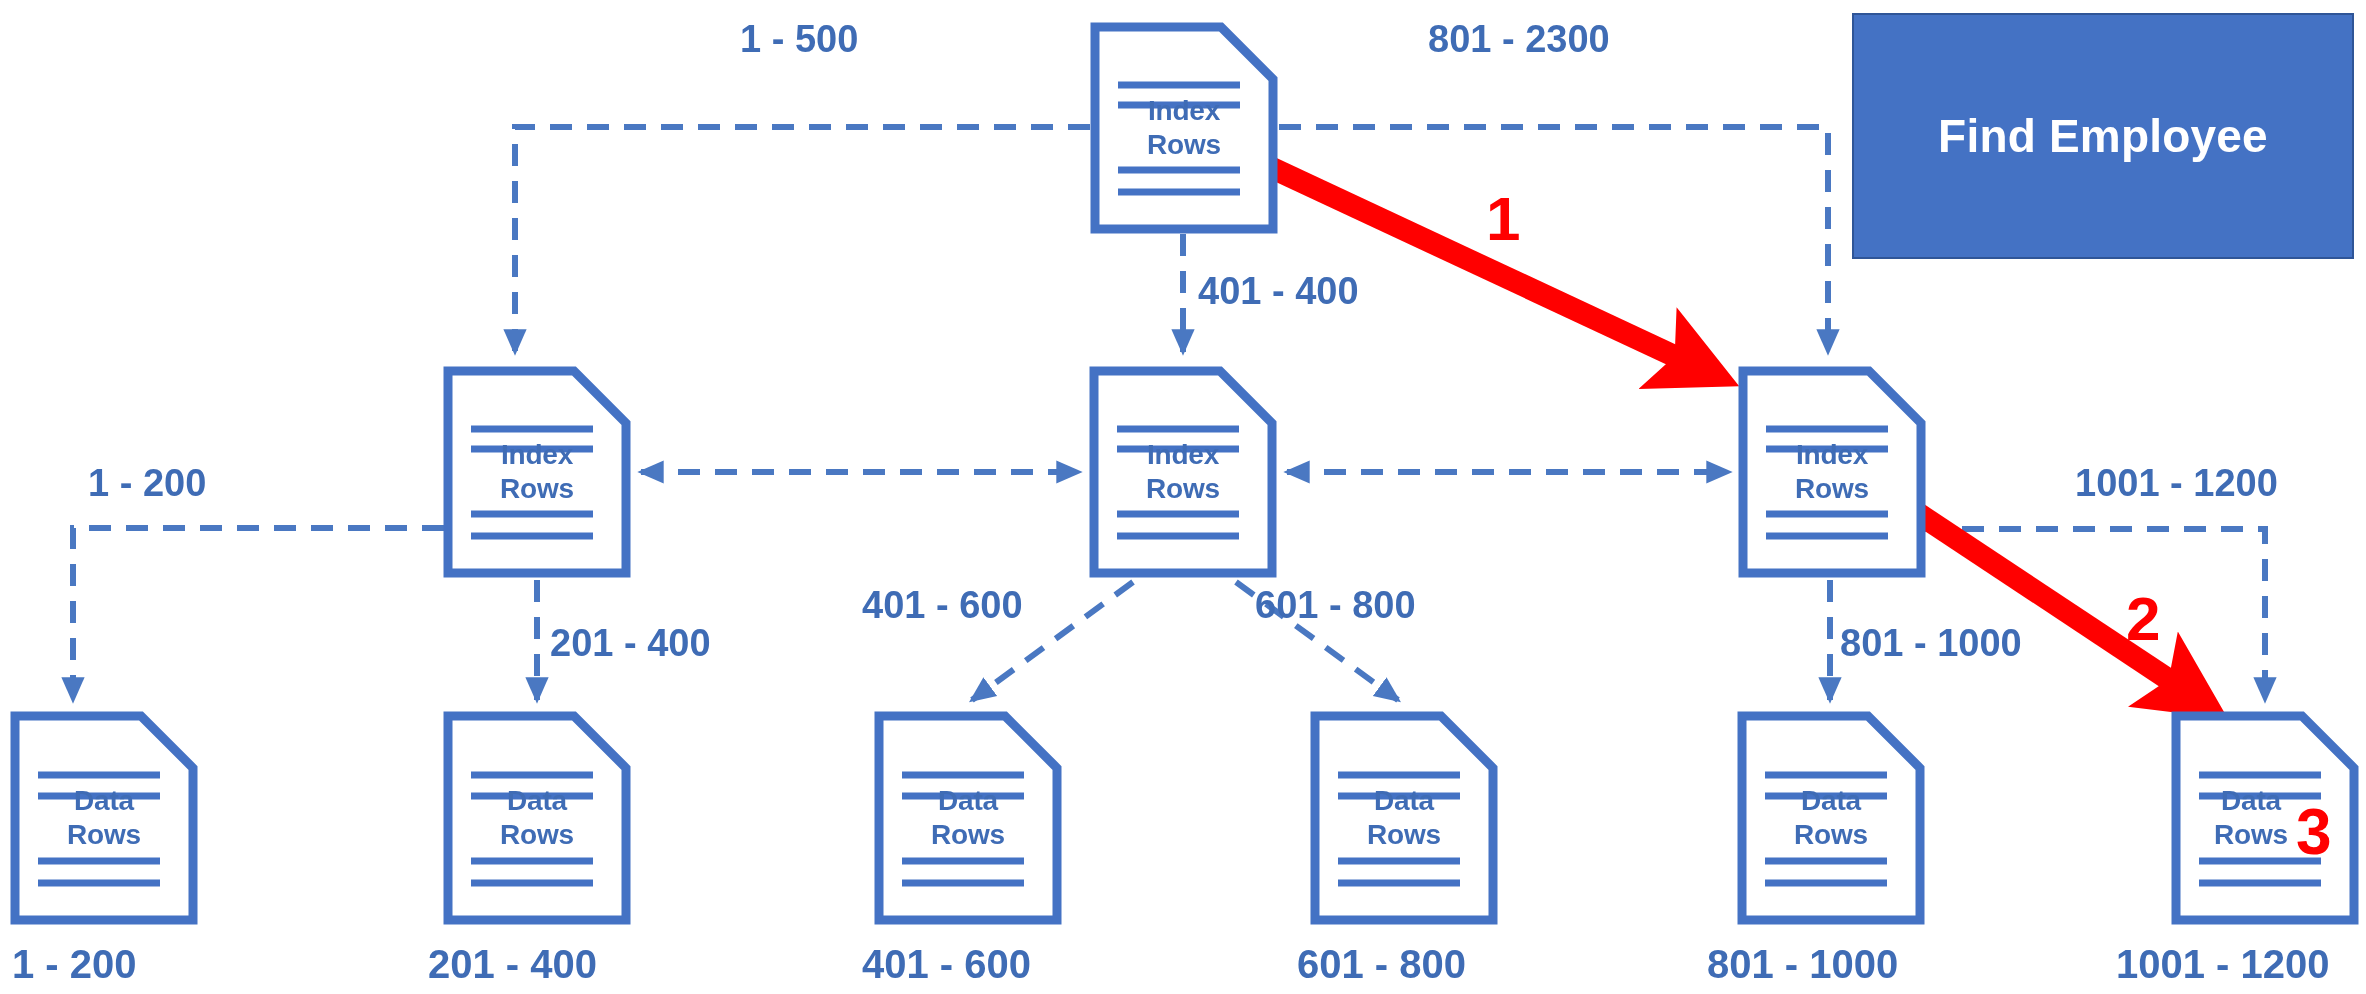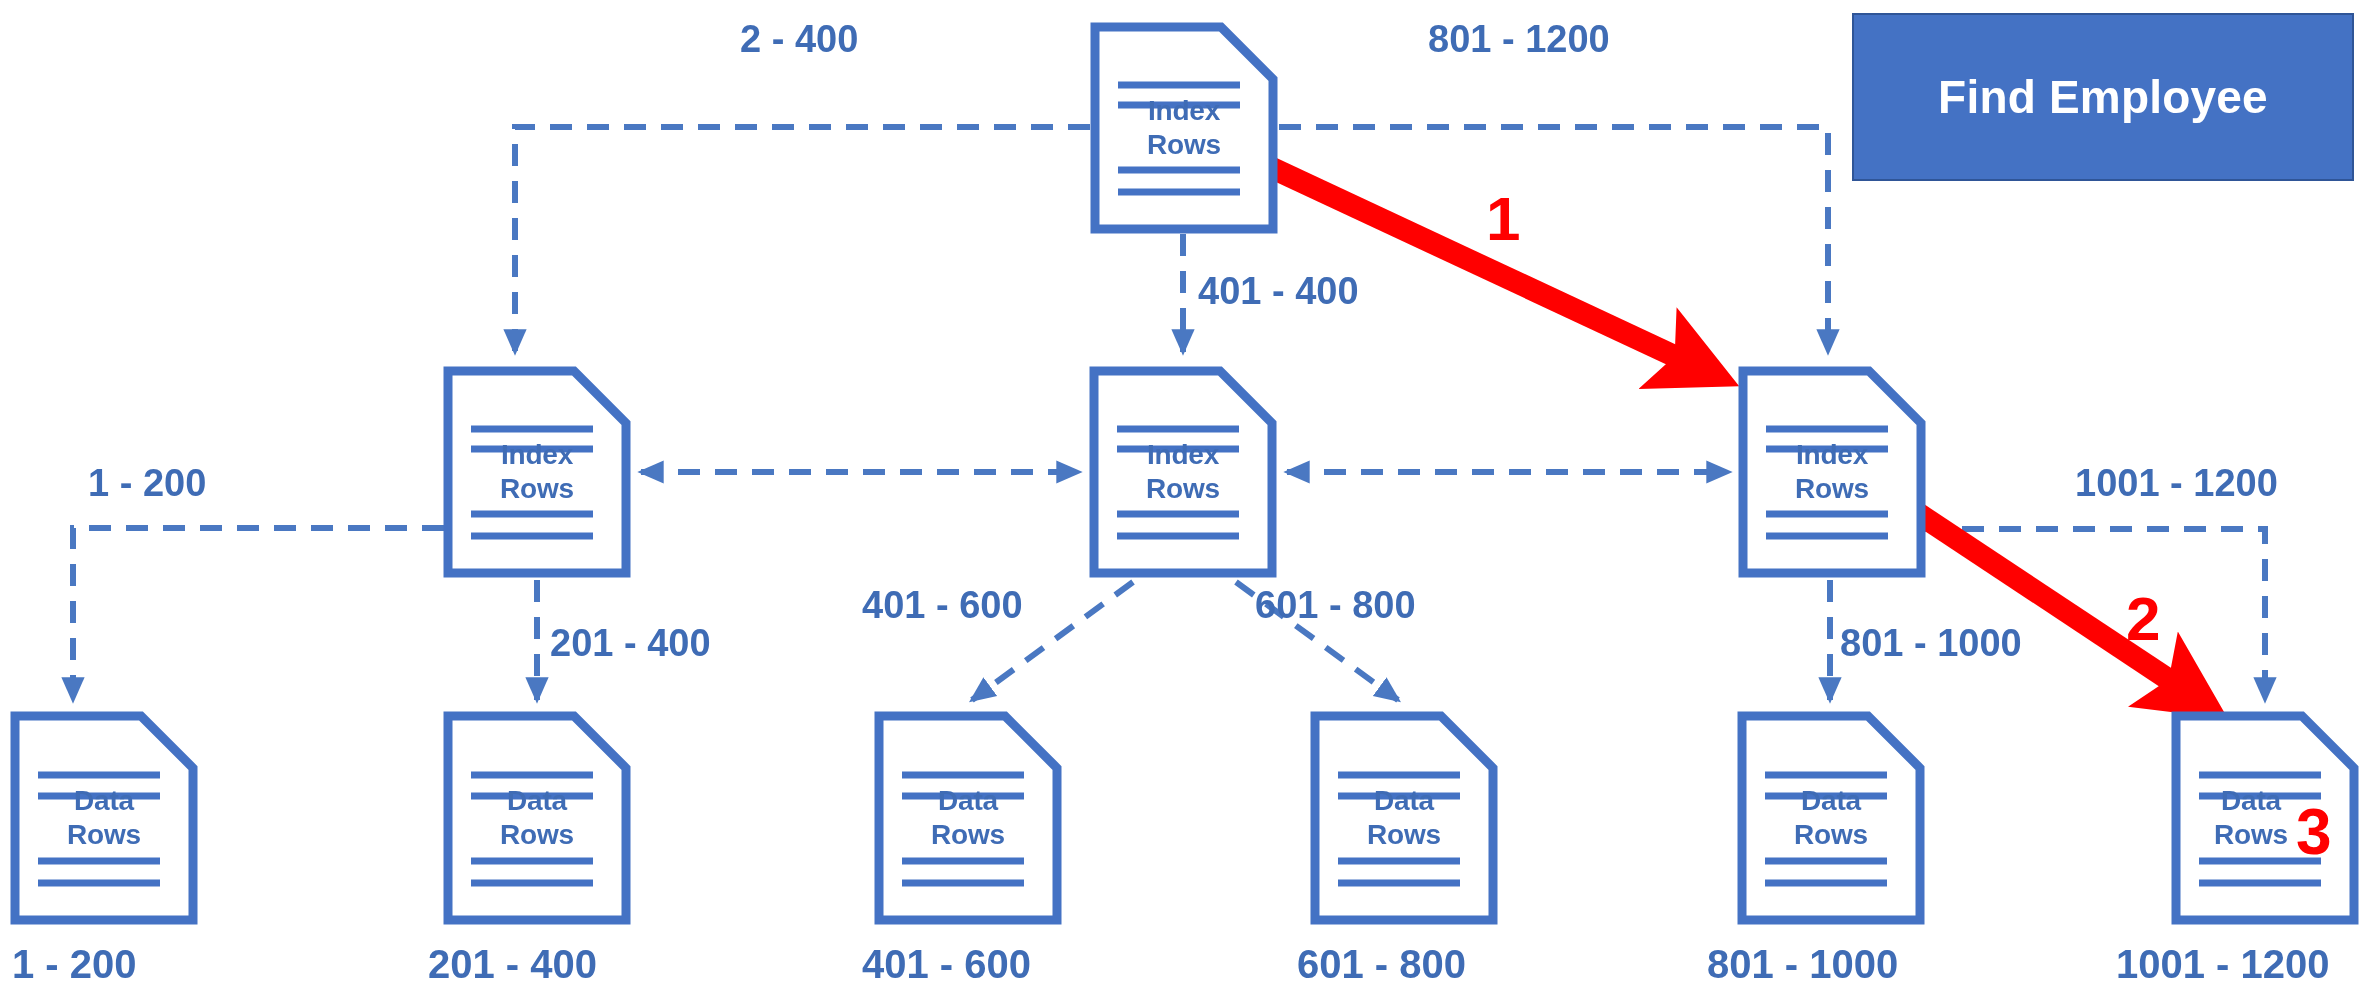--- a/index.html
+++ b/index.html
@@ -288,23 +288,23 @@
         <line x1="28" y1="150" x2="150" y2="150"></line>
         <line x1="28" y1="172" x2="150" y2="172"></line>
       </g>
     </svg>
     <div class="node-label" style="transform:translateY(-50%) translateX(-14px);">
       <span>Data</span>
       <span>Rows</span>
     </div>
   </div>
 
-  <div class="edge-label" style="left:740px; top:18px;">2 - 400</div>
-
-  <div class="edge-label" style="left:1428px; top:18px;">801 - 1200</div>
+  <div class="edge-label" style="left:740px; top:18px;">1 - 500</div>
+
+  <div class="edge-label" style="left:1428px; top:18px;">801 - 2300</div>
 
   <div class="edge-label" style="left:1198px; top:270px;">401 - 400</div>
 
   <div class="edge-label" style="left:88px; top:462px;">1 - 200</div>
 
   <div class="edge-label" style="left:550px; top:622px;">201 - 400</div>
 
   <div class="edge-label" style="left:862px; top:584px;">401 - 600</div>
 
   <div class="edge-label" style="left:1255px; top:584px;">601 - 800</div>
@@ -317,17 +317,17 @@
   <div class="leaf-label" style="left:428px; top:942px;">201 - 400</div>
   <div class="leaf-label" style="left:862px; top:942px;">401 - 600</div>
   <div class="leaf-label" style="left:1297px; top:942px;">601 - 800</div>
   <div class="leaf-label" style="left:1707px; top:942px;">801 - 1000</div>
   <div class="leaf-label" style="left:2116px; top:942px;">1001 - 1200</div>
 
   <div class="step-num" style="left:1486px; top:188px;">1</div>
   <div class="step-num" style="left:2126px; top:588px;">2</div>
   <div class="step-num small" style="left:2296px; top:800px;">3</div>
 
-  <div class="callout" style="left:1852px; top:13px; width:502px; height:168px;">
+  <div class="callout" style="left:1852px; top:13px; width:502px; height:246px;">
     <span>Find Employee</span>
   </div>
 
 </div>
 
 </body></html>

